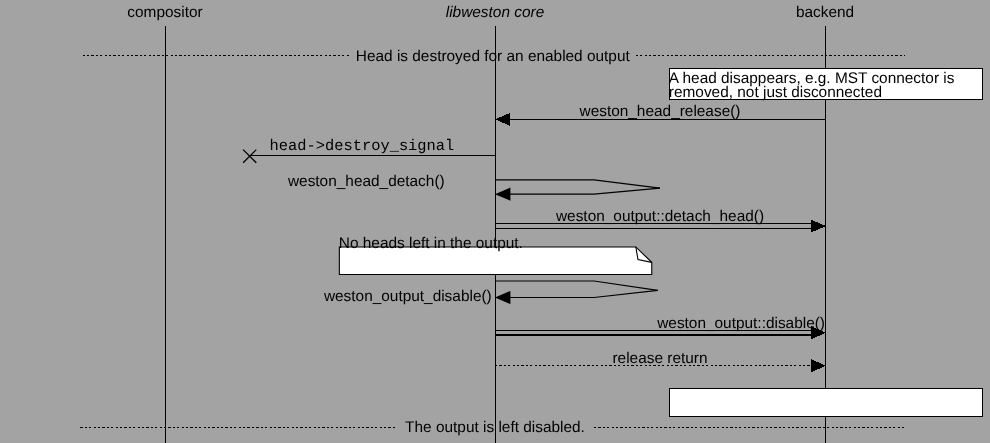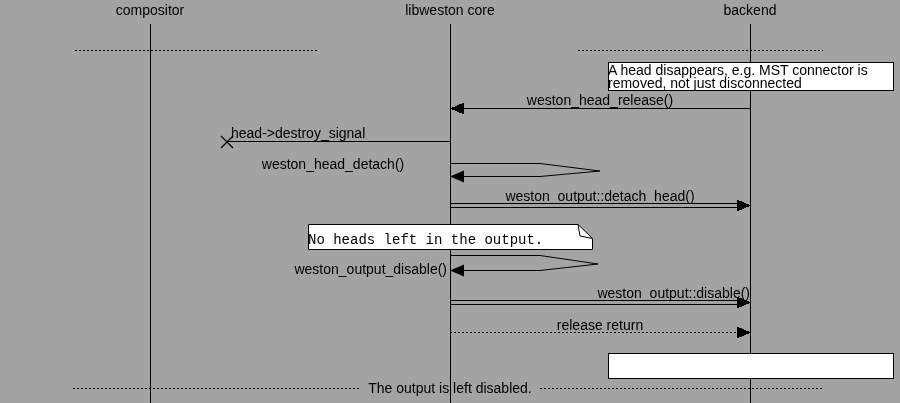--- a/index.html
+++ b/index.html
@@ -81,34 +81,35 @@
       <line x1="450" y1="332.5" x2="737" y2="332.5" stroke-dasharray="2 2"></line>
       <polygon points="751,332.5 737,326.5 737,338.5" fill="#000" stroke="none"></polygon>
     </g>
 
     <rect x="608.5" y="62.5" width="285" height="28" fill="#fff" stroke="#000" stroke-width="1"></rect>
 
     <rect x="608.5" y="353.5" width="285" height="25" fill="#fff" stroke="#000" stroke-width="1"></rect>
   </svg>
 
   <div class="lbl c" style="left:75px;top:4px;width:150px;">compositor</div>
-  <div class="lbl c" style="left:375px;top:4px;width:150px;">libweston core</div>
+  <div class="lbl c" style="left:375px;top:4px;width:150px;font-style:italic;">libweston core</div>
   <div class="lbl c" style="left:675px;top:4px;width:150px;">backend</div>
 
+  <div class="lbl c" style="left:298px;top:44px;width:300px;">Head is destroyed for an enabled output</div>
   <div class="lbl c" style="left:300px;top:382px;width:300px;">The output is left disabled.</div>
 
   <div class="box-text" style="left:608px;top:64px;width:285px;">
     <div>A head disappears, e.g. MST connector is</div>
     <div>removed, not just disconnected</div>
   </div>
   <div class="box-text" style="left:608px;top:359px;width:285px;margin-top:44px;">free(head)</div>
 
-  <div class="box-text" style="left:308px;top:234px;width:284px;font-family:Liberation Mono, monospace;">No heads left in the output.</div>
+  <div class="box-text" style="left:308px;top:214px;width:284px;">No heads left in the output.</div>
 
   <div class="lbl c" style="left:450px;top:94px;width:300px;">weston_head_release()</div>
-  <div class="lbl" style="left:231px;top:127px;">head-&gt;destroy_signal</div>
+  <div class="lbl" style="left:245px;top:127px;font-family:Liberation Mono, monospace;">head-&gt;destroy_signal</div>
   <div class="lbl r" style="left:233px;top:158px;width:200px;text-align:center;">weston_head_detach()</div>
   <div class="lbl c" style="left:450px;top:190px;width:300px;">weston_output::detach_head()</div>
   <div class="lbl r" style="left:247px;top:253px;width:200px;margin-top:10px;">weston_output_disable()</div>
   <div class="lbl c" style="left:450px;top:287px;width:300px;text-align:right;">weston_output::disable()</div>
   <div class="lbl c" style="left:450px;top:319px;width:300px;">release return</div>
 
 </div>
 
 </body></html>

